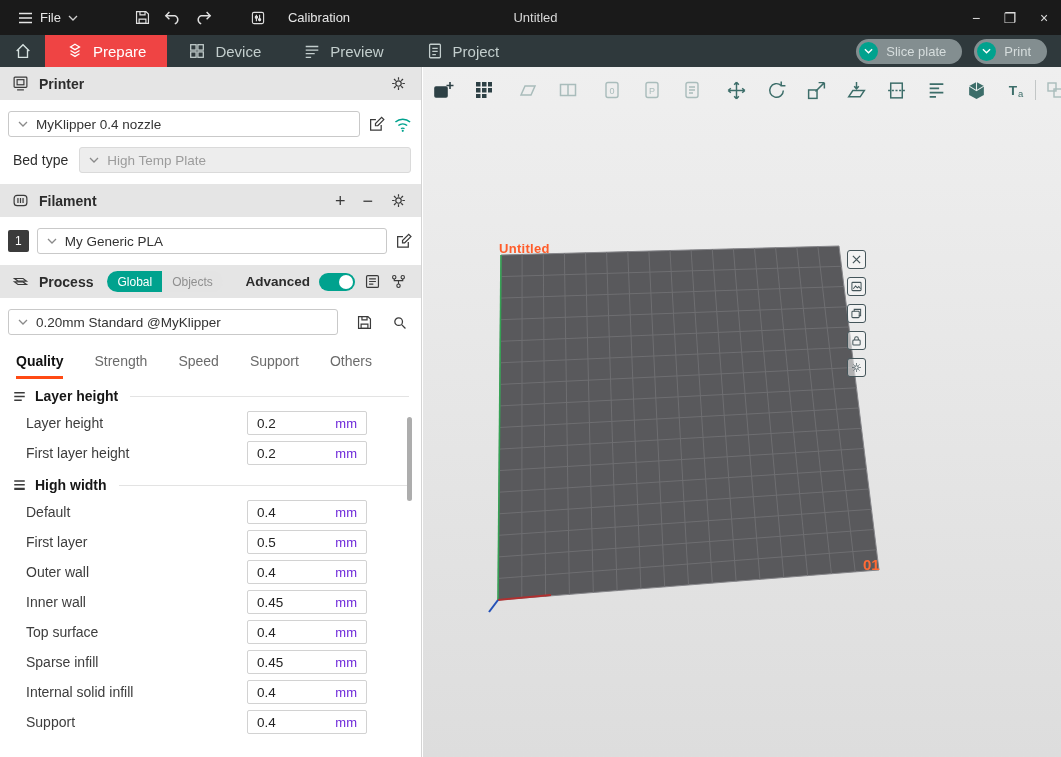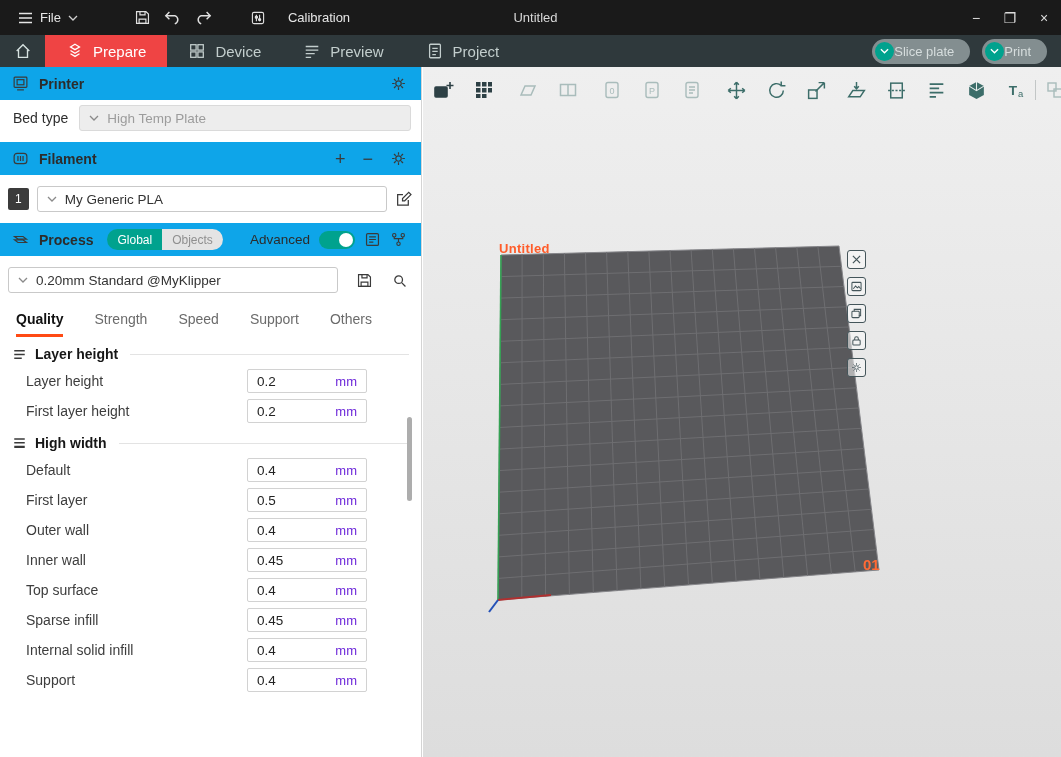--- a/index.html
+++ b/index.html
@@ -17,47 +17,47 @@
   .tb-title{color:#d8d8d8}
   .tb-right{flex:1;display:flex;justify-content:flex-end;align-items:stretch;height:100%}
   .win-btn{width:34px;display:flex;align-items:center;justify-content:center;font-size:14px;color:#dcdcdc}
 
   
   .tabbar{height:32px;background:#2f393c;display:flex;align-items:stretch}
   .home-btn{width:45px;display:flex;align-items:center;justify-content:center;color:#d7e2e0}
   .tab{display:flex;align-items:center;gap:9px;padding:0 21px;font-size:15px;color:#c3cecd}
   .tab.active{background:#ef4444;color:#fff}
   .tabbar-right{margin-left:auto;display:flex;align-items:center;gap:12px;padding-right:14px}
-  .pill{height:25px;border-radius:13px;background:#838e90;display:flex;align-items:center;padding:0 16px 0 3px;}
+  .pill{height:25px;border-radius:13px;background:#838e90;display:flex;align-items:center;padding:0 16px 0 3px;gap:8px}
   .pill-chev{width:19px;height:19px;border-radius:50%;background:#00a28e;display:flex;align-items:center;justify-content:center;color:#fff}
   .pill-label{font-size:13px;color:#d6dddd}
 
   
   .sidebar{position:absolute;left:0;top:67px;width:422px;bottom:0;background:#fff;border-right:1px solid #d4d4d4;overflow:hidden}
-  .sec-head{height:33px;background:#0ea5e9;display:flex;align-items:center;padding:0 12px;gap:10px;color:#2c2c2c;font-size:14px;font-weight:bold}
+  .sec-head{height:33px;background:#e5e5e5;display:flex;align-items:center;padding:0 12px;gap:10px;color:#2c2c2c;font-size:14px;font-weight:bold}
   .icon-dark{color:#3a3a3a}
   .icon-teal{color:#00a28e}
   .row{display:flex;align-items:center}
   .printer-row{padding:11px 8px 5px;gap:8px}
   .combo{height:26px;border:1px solid #c9c9c9;border-radius:3px;background:#fff;display:flex;align-items:center;gap:8px;padding:0 9px;font-size:13.5px;color:#333}
   .combo .chev{color:#8a8a8a;display:flex}
   .combo-printer{width:360px}
   .bed-row{padding:5px 8px 11px;gap:11px}
   .bed-label{font-size:14px;color:#2d2d2d;padding-left:5px;white-space:nowrap}
   .combo.disabled{background:#ededed;color:#9c9c9c;border-color:#dadada}
   .combo-bed{flex:1;margin-right:2px}
   .filament-row{padding:11px 8px;gap:8px}
   .slot{width:21px;height:22px;background:#3b3b3b;color:#fff;font-size:12px;border-radius:2px;display:flex;align-items:center;justify-content:center}
   .combo-filament{width:356px}
   .head-actions{margin-left:auto;display:flex;align-items:center;gap:17px;padding-right:2px}
   .plusminus{font-size:18px;font-weight:normal;color:#3a3a3a;line-height:1}
   .seg{display:flex;border-radius:11px;overflow:hidden;font-size:12px;height:21px;font-weight:normal;margin-left:4px}
   .seg-a{background:#00a28e;color:#fff;display:flex;align-items:center;padding:0 10px}
   .seg-b{background:#e4e4e4;color:#8f8f8f;display:flex;align-items:center;padding:0 10px}
-  .adv{margin-left:auto;display:flex;align-items:center;gap:9px;font-weight:normal;font-size:13.5px;color:#2c2c2c;padding-right:2px}
+  .adv{margin-left:auto;display:flex;align-items:center;gap:9px;font-weight:bold;font-size:13.5px;color:#2c2c2c;padding-right:2px}
   .toggle{width:36px;height:18px;border-radius:9px;background:#00a28e;position:relative}
   .toggle .knob{position:absolute;right:2px;top:2px;width:14px;height:14px;border-radius:50%;background:#fff}
   .process-row{padding:11px 8px 8px;gap:18px}
   .combo-process{width:330px}
   .ptabs{display:flex;gap:31px;padding:0 16px;height:36px;align-items:stretch;font-size:14px;color:#6b6b6b}
   .ptab{display:flex;align-items:center;border-bottom:3px solid transparent;padding-top:2px}
   .ptab.active{color:#111;font-weight:bold;border-bottom-color:#ff4a14}
   .group-head{display:flex;align-items:center;gap:8px;padding:9px 12px 4px;font-size:14px;font-weight:bold;color:#161616}
   .group-head .hr{flex:1;height:1px;background:#e3e3e3;margin-left:4px}
   .prow{height:30px;display:flex;align-items:center;padding-left:26px;position:relative}
@@ -201,20 +201,40 @@
           <path d="M6 17.5h8"></path>
         </svg>
       <span>Printer</span>
       <span class="head-actions">
         <svg class="icon-dark" width="17" height="17" viewBox="0 0 20 20" fill="none" stroke="currentColor" stroke-width="1.4">
             <circle cx="10" cy="10" r="3.2"></circle>
             <path d="M10 2.5v3M10 14.5v3M2.5 10h3M14.5 10h3M4.7 4.7l2.1 2.1M13.2 13.2l2.1 2.1M15.3 4.7l-2.1 2.1M6.8 13.2l-2.1 2.1"></path>
           </svg>
       </span>
     </div>
+    <div class="row printer-row">
+      <div class="combo combo-printer">
+        <span class="chev">
+            <svg width="10" height="6" viewBox="0 0 10 6">
+              <path d="M1 1l4 4 4-4" fill="none" stroke="currentColor" stroke-width="1.3"></path>
+            </svg>
+          </span>
+        <span>MyKlipper 0.4 nozzle</span>
+      </div>
+      <svg class="icon-dark" width="18" height="18" viewBox="0 0 20 20" fill="none" stroke="currentColor" stroke-width="1.4">
+          <path d="M15 11v6H3V5h6"></path>
+          <path d="M11 12l7-7-2.5-2.5-7 7V12z"></path>
+        </svg>
+      <svg class="icon-teal" width="20" height="17" viewBox="0 0 20 17" fill="none" stroke="currentColor" stroke-width="1.5">
+          <path d="M2.5 6a11 11 0 0 1 15 0"></path>
+          <path d="M5.5 9.5a7 7 0 0 1 9 0"></path>
+          <path d="M8.2 12.8a3.3 3.3 0 0 1 3.6 0"></path>
+          <circle cx="10" cy="15" r="1.1" fill="currentColor" stroke="none"></circle>
+        </svg>
+    </div>
     <div class="row bed-row">
       <span class="bed-label">Bed type</span>
       <div class="combo combo-bed disabled">
         <span class="chev">
             <svg width="10" height="6" viewBox="0 0 10 6">
               <path d="M1 1l4 4 4-4" fill="none" stroke="currentColor" stroke-width="1.3"></path>
             </svg>
           </span>
         <span>High Temp Plate</span>
       </div>

